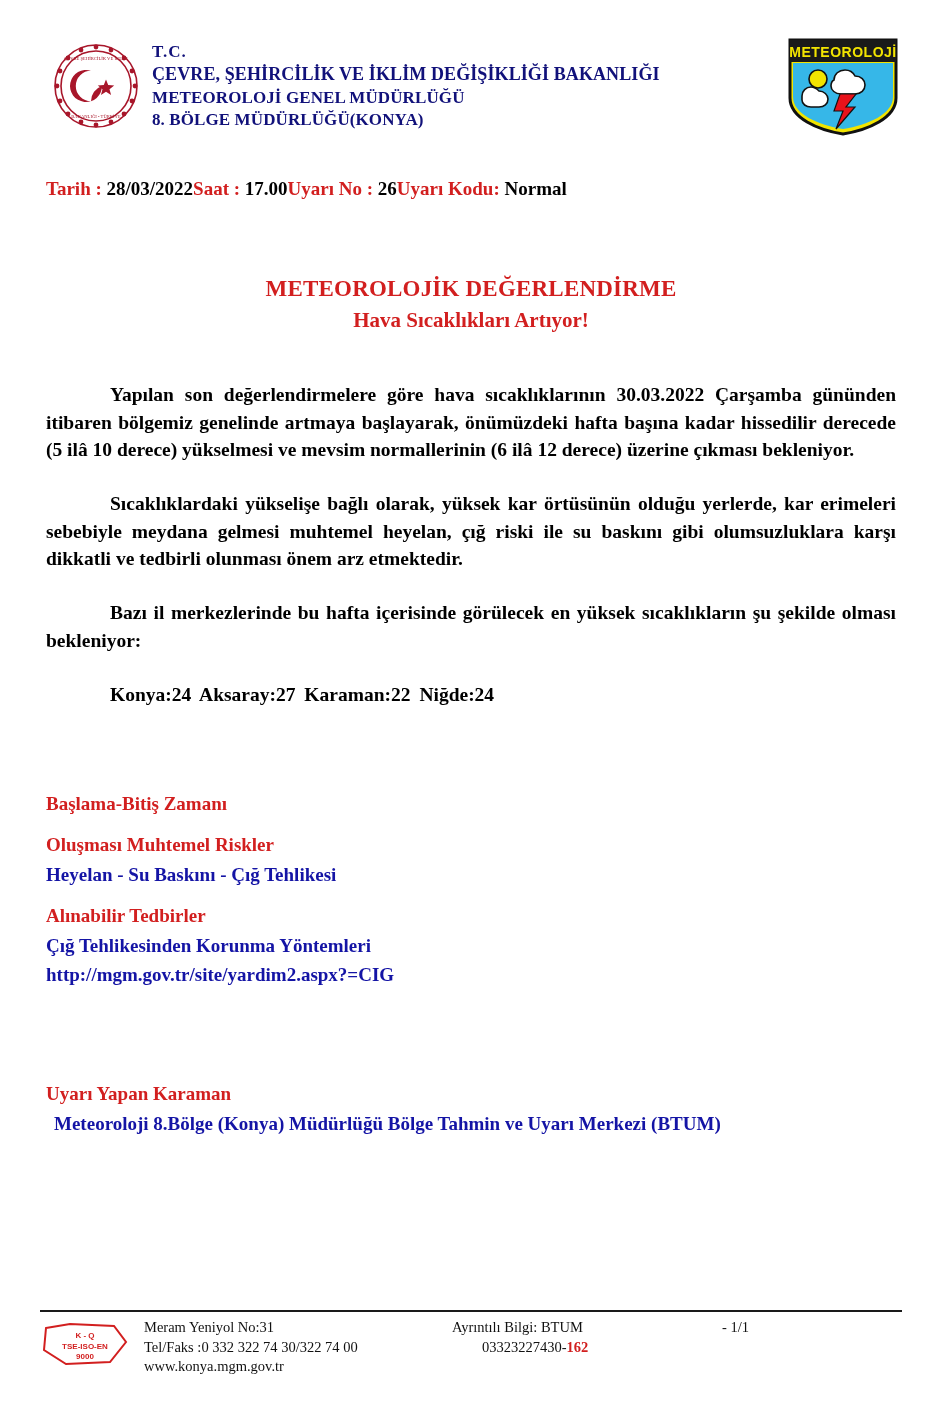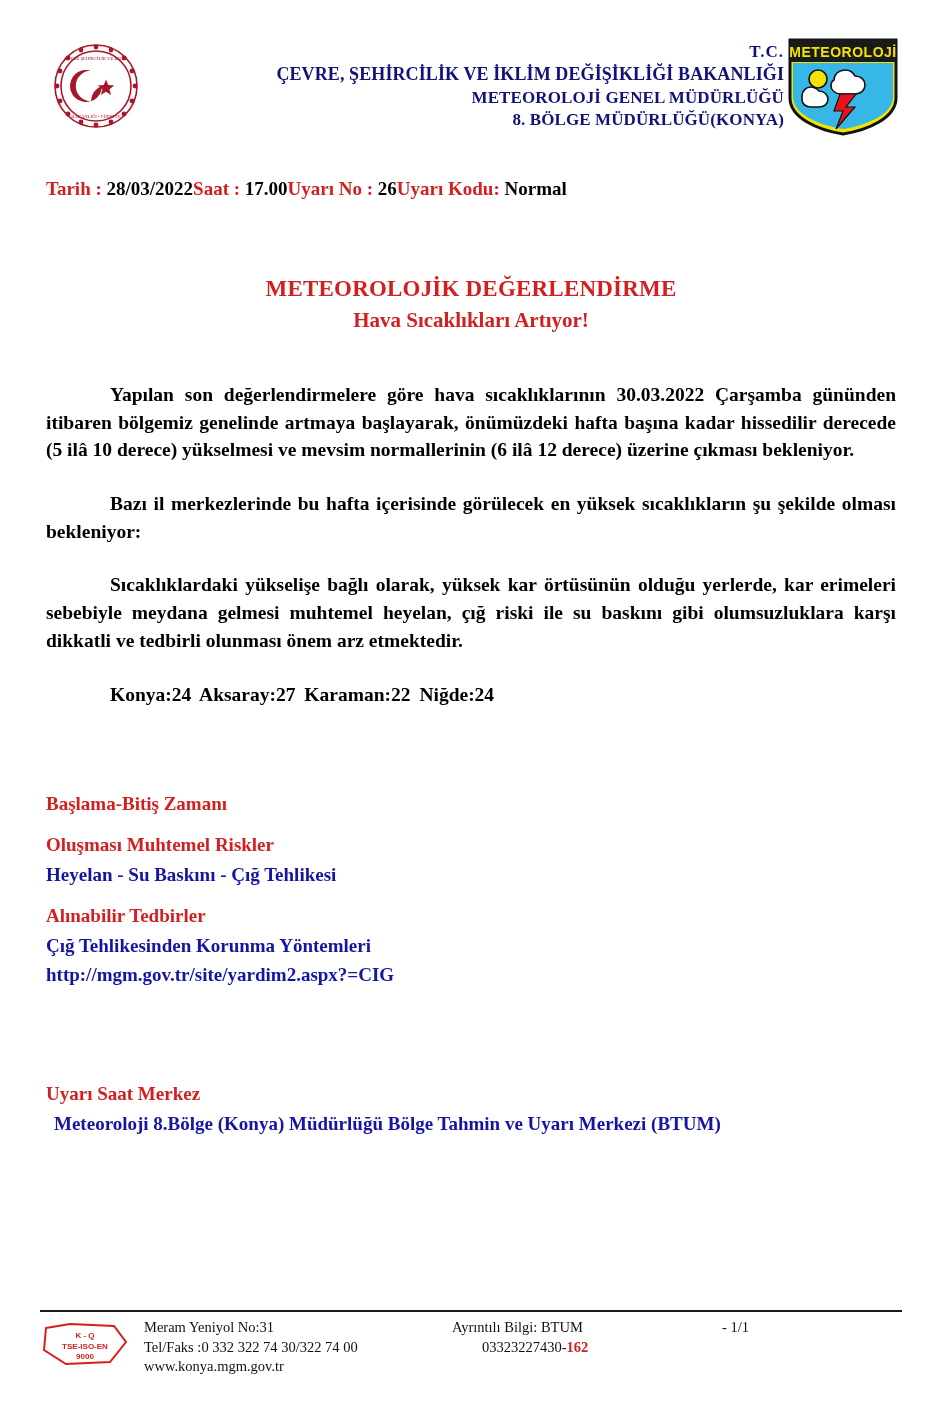--- a/index.html
+++ b/index.html
@@ -25,21 +25,21 @@
 
   
   .header {
     display: flex;
     align-items: center;
     justify-content: space-between;
     padding-top: 34px;
   }
   .header-center {
     flex: 1;
-    text-align: right;
+    text-align: left;
     line-height: 1.30;
   }
   .header-center .line {
     font-weight: bold;
     color: #11117a;
     font-size: 17.5px;
     letter-spacing: 0.1px;
     white-space: nowrap;
   }
   .header-center .line.tc {
@@ -283,40 +283,40 @@
     </div>
   </div>
 
   <div class="titles">
     <div class="title-main">METEOROLOJİK DEĞERLENDİRME</div>
     <div class="title-sub">Hava Sıcaklıkları Artıyor!</div>
   </div>
 
   <div class="body-text">
     <p>Yapılan son değerlendirmelere göre hava sıcaklıklarının 30.03.2022 Çarşamba gününden itibaren bölgemiz genelinde artmaya başlayarak, önümüzdeki hafta başına kadar hissedilir derecede (5 ilâ 10 derece) yükselmesi ve mevsim normallerinin (6 ilâ 12 derece)  üzerine çıkması bekleniyor.</p>
+    <p>Sıcaklıklardaki yükselişe bağlı olarak, yüksek kar örtüsünün olduğu yerlerde, kar erimeleri sebebiyle meydana gelmesi muhtemel heyelan, çığ riski ile su baskını gibi olumsuzluklara karşı dikkatli ve tedbirli olunması önem arz etmektedir.</p>
     <p>Bazı il merkezlerinde bu hafta içerisinde görülecek en yüksek sıcaklıkların şu şekilde olması bekleniyor:</p>
-    <p>Sıcaklıklardaki yükselişe bağlı olarak, yüksek kar örtüsünün olduğu yerlerde, kar erimeleri sebebiyle meydana gelmesi muhtemel heyelan, çığ riski ile su baskını gibi olumsuzluklara karşı dikkatli ve tedbirli olunması önem arz etmektedir.</p>
     <p class="cities">Konya:24   Aksaray:27   Karaman:22   Niğde:24</p>
   </div>
 
   <div class="warn-block">
     <div class="red">Başlama-Bitiş Zamanı</div>
     <div class="gap"></div>
     <div class="red">Oluşması Muhtemel Riskler</div>
     <div class="gap-sm"></div>
     <div class="blue">Heyelan - Su Baskını - Çığ Tehlikesi</div>
     <div class="gap"></div>
     <div class="red">Alınabilir Tedbirler</div>
     <div class="gap-sm"></div>
     <div class="blue">Çığ Tehlikesinden Korunma Yöntemleri</div>
     <div class="blue">http://mgm.gov.tr/site/yardim2.aspx?=CIG</div>
   </div>
 
   <div class="center-block">
-    <div class="red">Uyarı Saat Merkez</div>
+    <div class="red">Uyarı Yapan Karaman</div>
     <div class="gap-sm"></div>
     <div class="blue">Meteoroloji 8.Bölge (Konya) Müdürlüğü Bölge Tahmin ve Uyarı Merkezi (BTUM)</div>
   </div>
 
   <div class="footer">
     <div class="footer-rule"></div>
     <div class="footer-content">
 
       <div class="tse">
         <svg width="92" height="46" viewBox="0 0 92 46" xmlns="http://www.w3.org/2000/svg">

